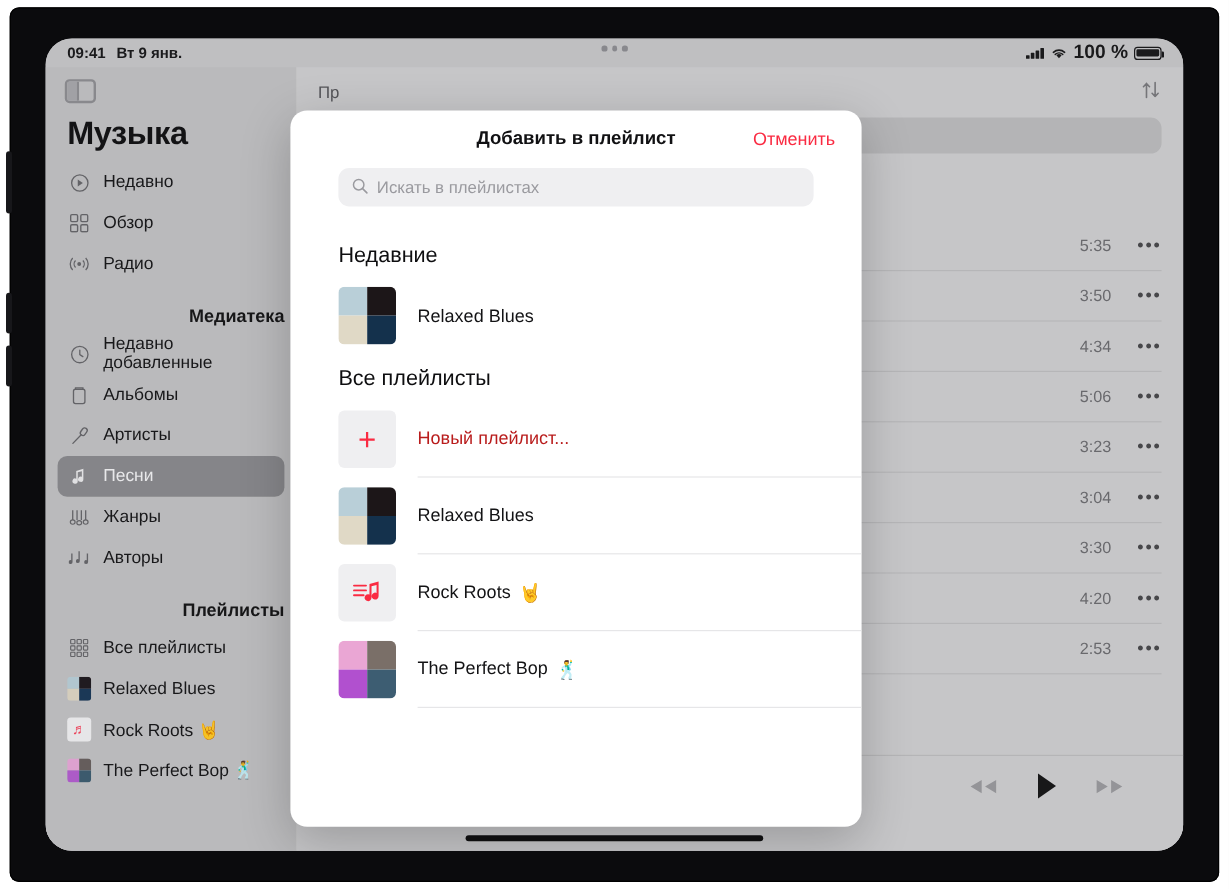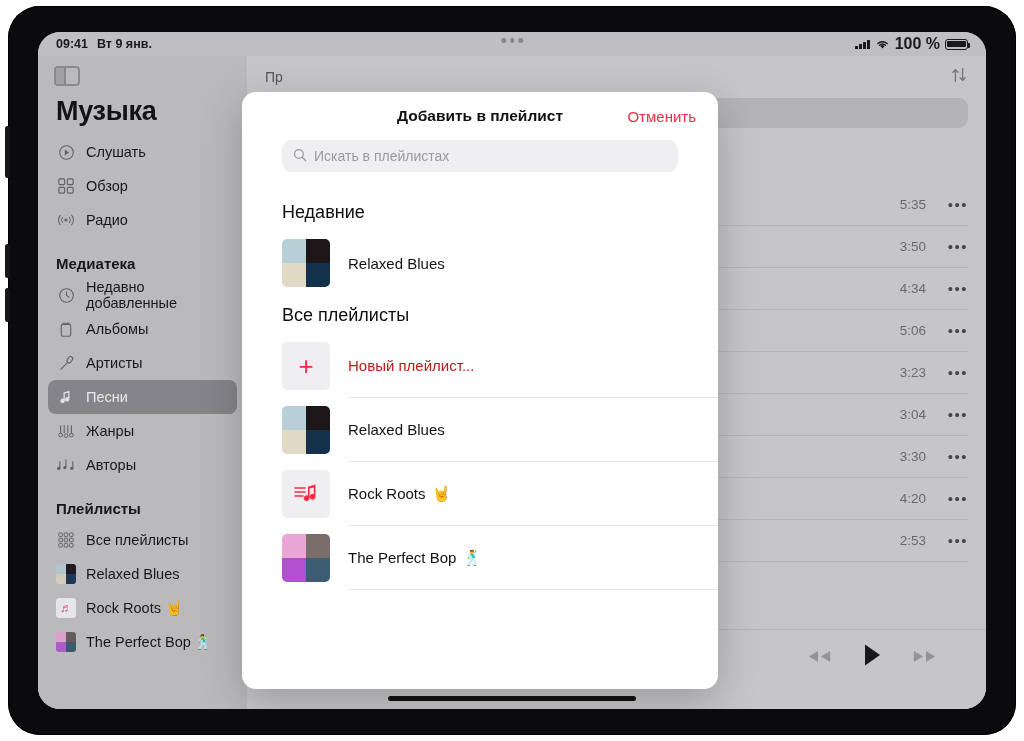--- a/index.html
+++ b/index.html
@@ -9,21 +9,21 @@
     font-family: "Liberation Sans", sans-serif;
     overflow: hidden;
   }
 
   
   #device-frame {
     position: absolute;
     left: 8px; top: 6px;
     width: 1008px; height: 729px;
     background: #0b0b0d;
-    border-radius: 32px;
+    border-radius: 8px;
     box-shadow: 0 0 0 1px #000 inset;
   }
   .side-btn {
     position: absolute;
     background: #17171a;
     border-radius: 3px;
   }
   #power-button  { left: -3px; top: 120px;  width: 5px; height: 52px; }
   #volume-up     { left: -3px; top: 238px;  width: 5px; height: 34px; }
   #volume-down   { left: -3px; top: 282px;  width: 5px; height: 34px; }
@@ -105,20 +105,21 @@
     border-right: 2px solid #8f8f93;
     border-radius: 2px 0 0 2px;
   }
   #music-title {
     font-size: 27px; font-weight: bold; color: #141416;
     margin: 10px 0 8px 8px; letter-spacing: -.3px;
   }
   .side-section {
     font-size: 15px; font-weight: bold; color: #18181a;
     margin: 18px 0 6px 8px;
+    text-align: right;
   }
   .side-item {
     display: flex; align-items: center; gap: 10px;
     height: 34px; padding: 0 8px;
     border-radius: 8px;
     font-size: 14.5px; color: #1a1a1c;
   }
   .side-item.selected { background: #8b8b8f; color: #f2f2f4; }
   .side-ico {
     width: 20px; height: 20px;
@@ -308,21 +309,21 @@
         <div id="sidebar-toggle"></div>
         <div id="music-title">Музыка</div>
 
         <div class="side-item">
           <span class="side-ico">
             <svg width="17" height="17" viewBox="0 0 20 20">
                 <circle cx="10" cy="10" r="8" fill="none" stroke="currentColor" stroke-width="1.3"></circle>
                 <path d="M8 6.6l5 3.4-5 3.4z" fill="currentColor"></path>
               </svg>
           </span>
-          <span>Слушать</span>
+          <span>Недавно</span>
         </div>
         <div class="side-item">
           <span class="side-ico">
             <svg width="16" height="16" viewBox="0 0 18 18">
                 <rect x="1" y="1" width="6.5" height="6.5" rx="1.2" fill="none" stroke="currentColor" stroke-width="1.3"></rect>
                 <rect x="10.5" y="1" width="6.5" height="6.5" rx="1.2" fill="none" stroke="currentColor" stroke-width="1.3"></rect>
                 <rect x="1" y="10.5" width="6.5" height="6.5" rx="1.2" fill="none" stroke="currentColor" stroke-width="1.3"></rect>
                 <rect x="10.5" y="10.5" width="6.5" height="6.5" rx="1.2" fill="none" stroke="currentColor" stroke-width="1.3"></rect>
               </svg>
           </span>

